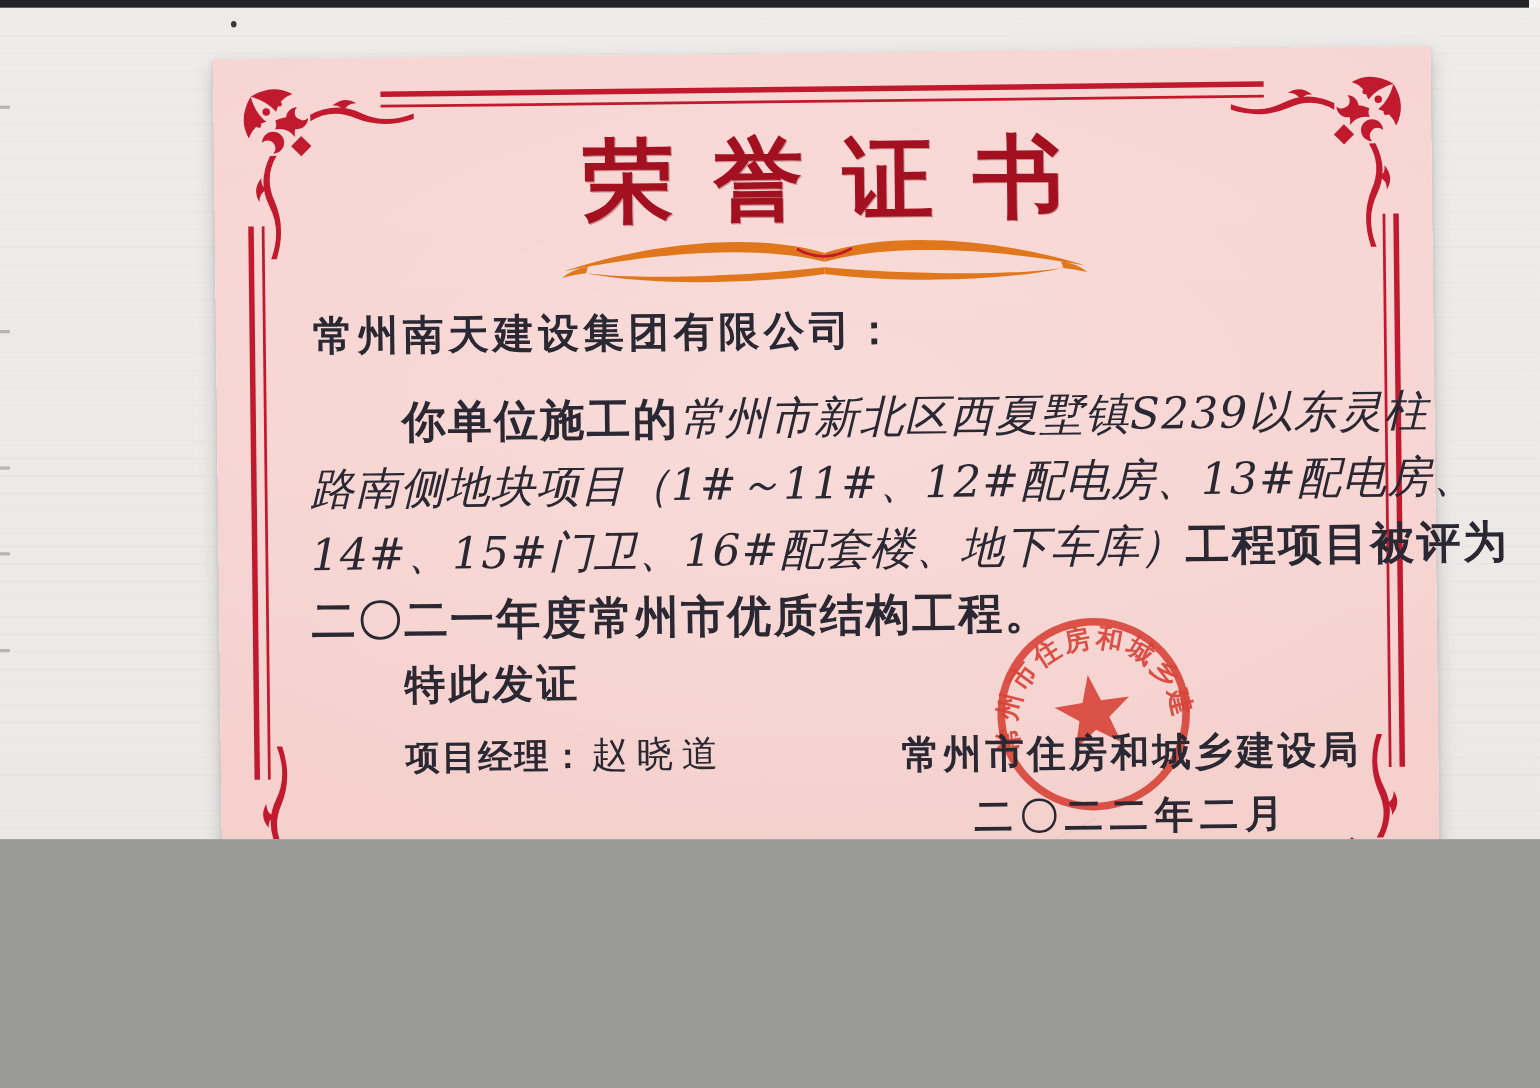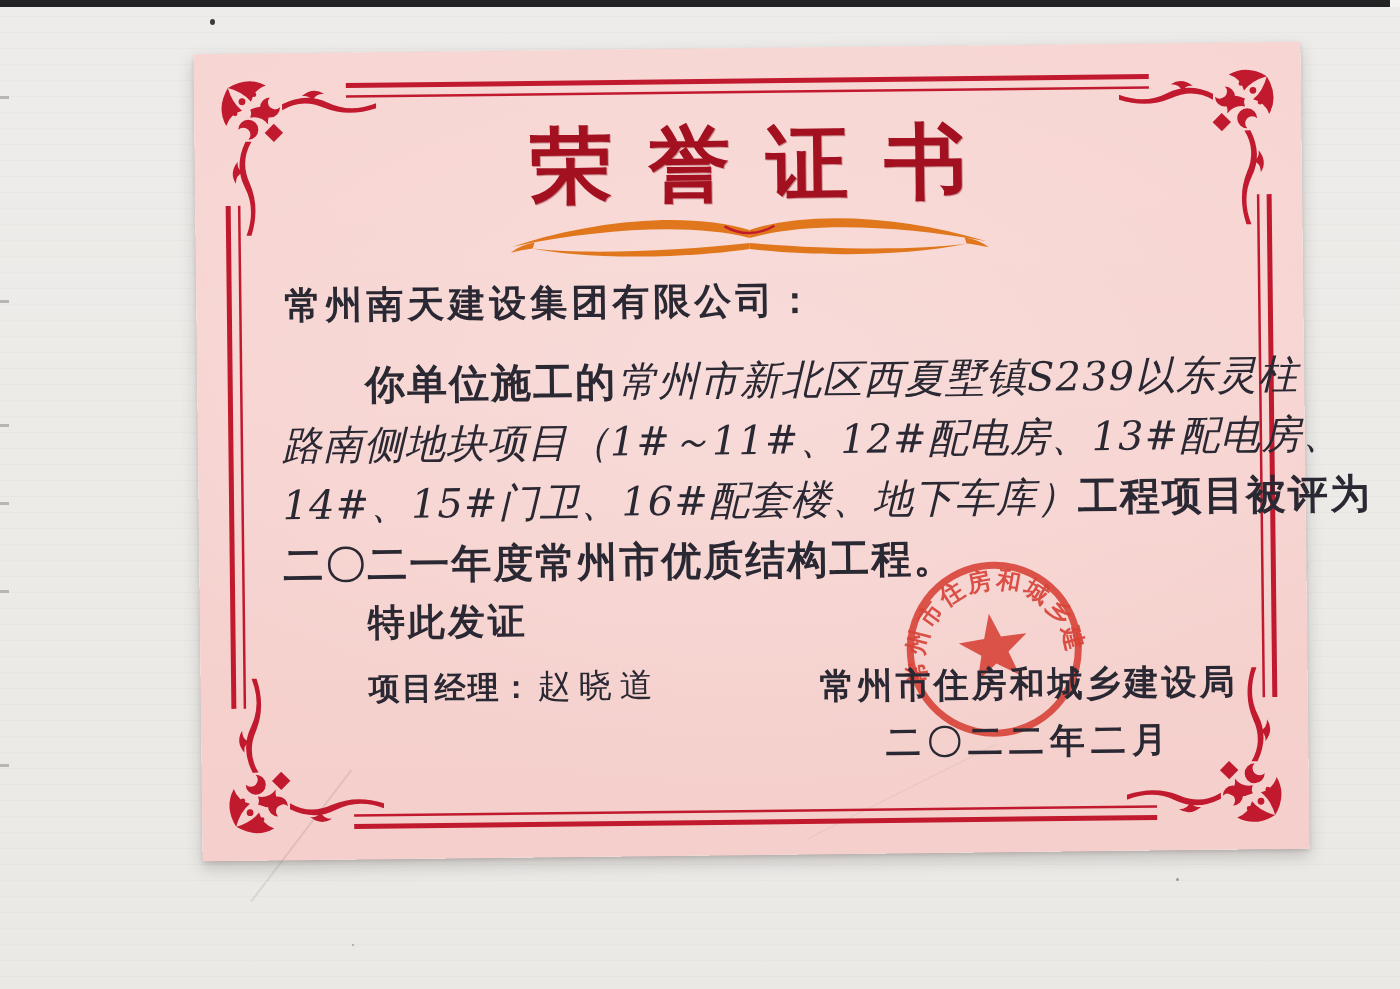--- a/index.html
+++ b/index.html
@@ -1,17 +1,17 @@
 <!DOCTYPE html>
 <html><head>
 <meta charset="utf-8">
 <style>
   html,body{margin:0;padding:0;background:#9a9a98;}
   .scan{
-    position:relative;width:1400px;height:989px;overflow:hidden;
+    position:relative;width:1400px;height:763px;overflow:hidden;
     background:#ecebe8;
     background-image:
       repeating-linear-gradient(180deg, rgba(0,0,0,0.018) 0 1px, rgba(0,0,0,0) 1px 16px),
       linear-gradient(180deg,#edecea 0%, #ecebe8 40%, #eae9e6 100%);
     font-family:"Liberation Sans","DejaVu Sans",sans-serif;
   }
   .top-strip{position:absolute;top:0;left:0;width:1390px;height:7px;background:#232326;}
   .top-strip-end{position:absolute;top:0;left:1390px;width:10px;height:7px;background:#f4f3f1;}
 
   .speck{position:absolute;border-radius:50%;background:#3a3a38;}

